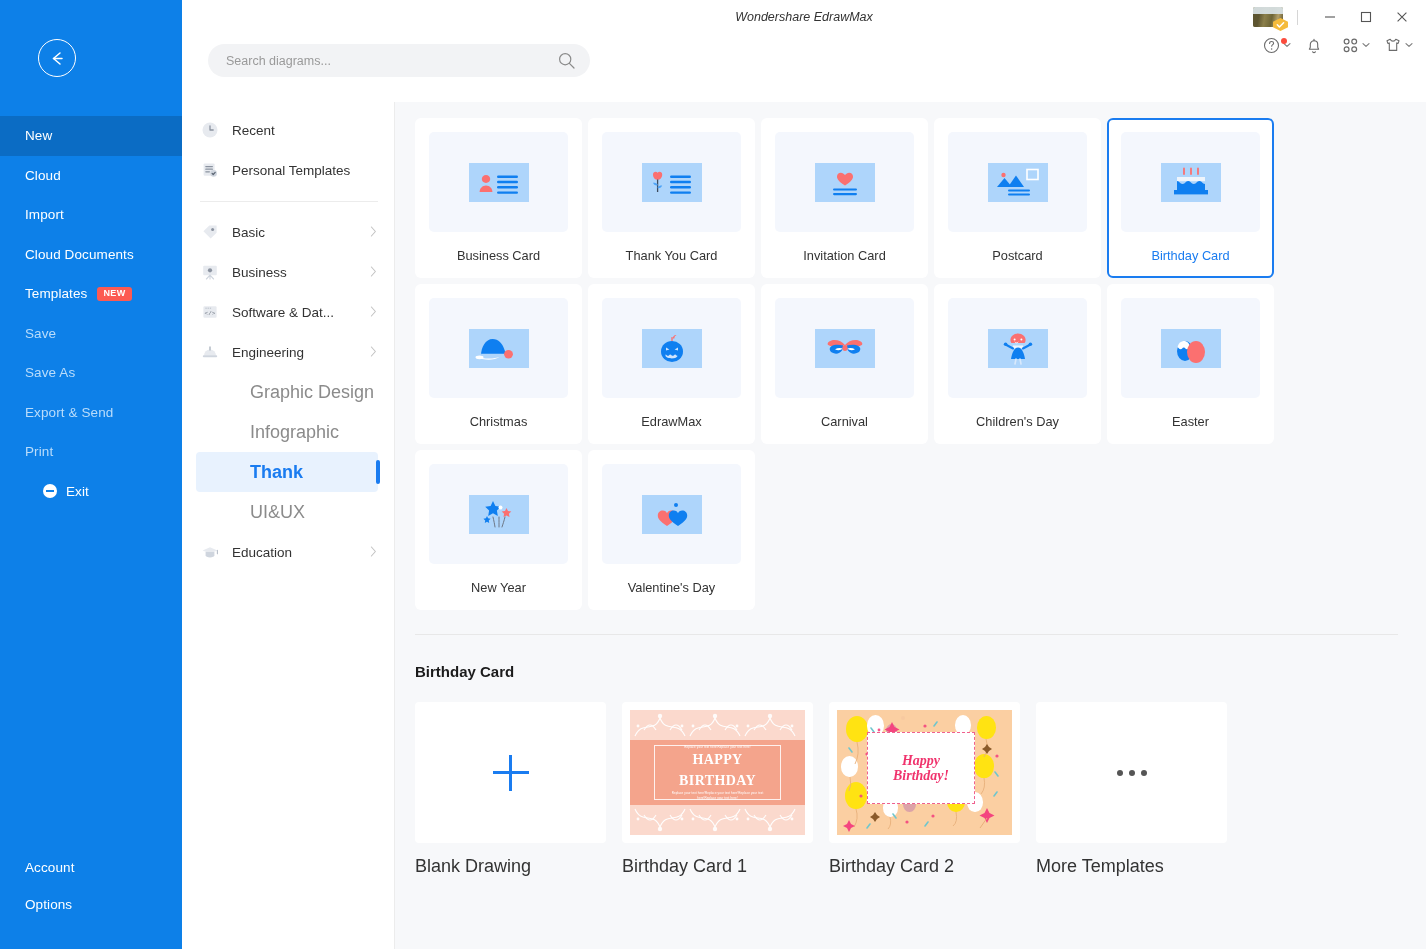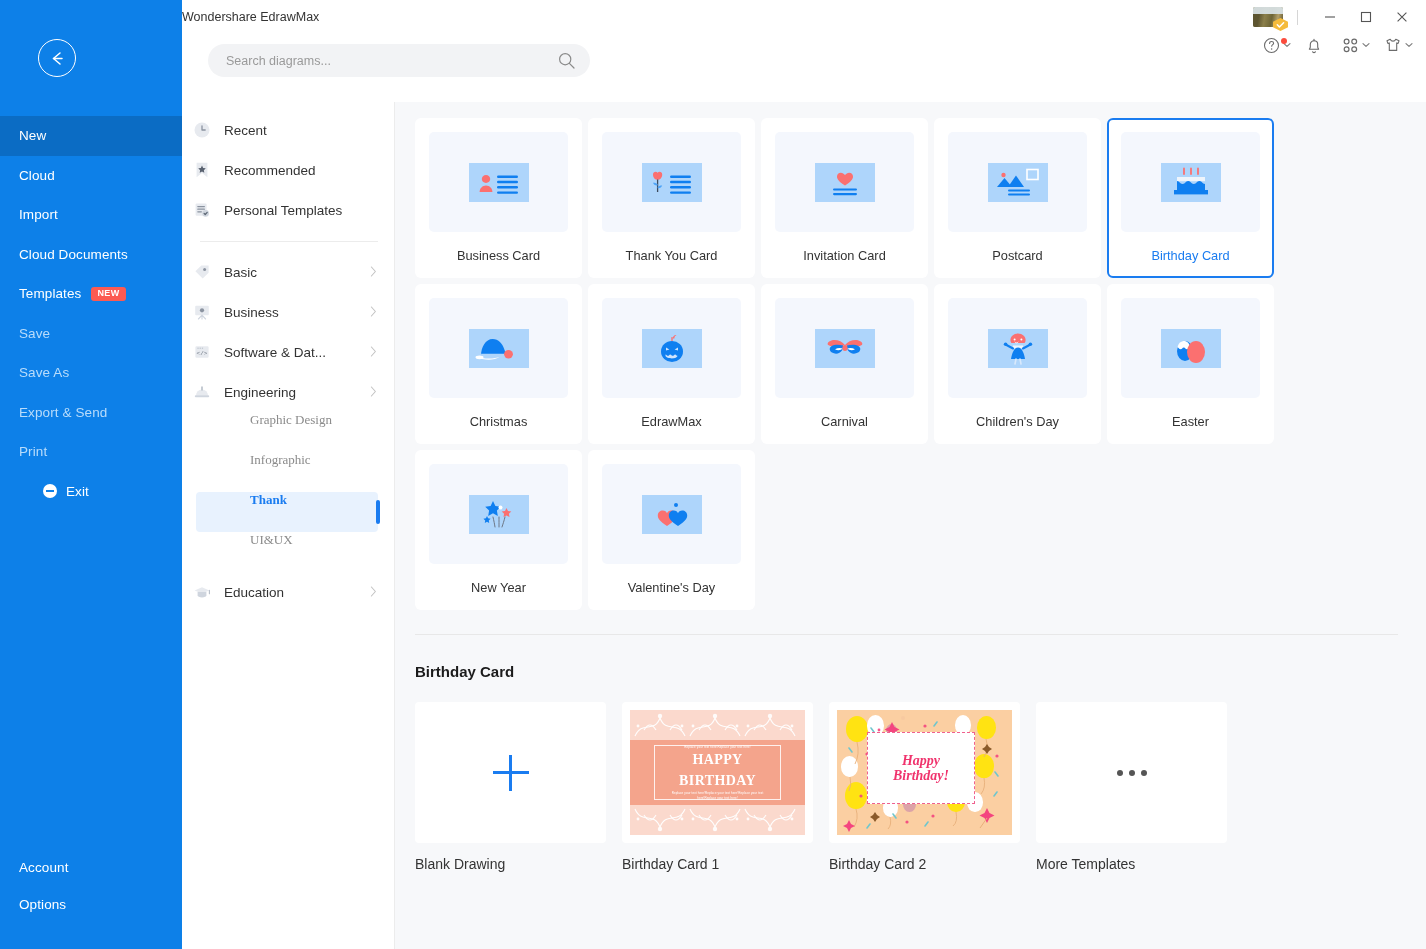--- a/index.html
+++ b/index.html
@@ -23,21 +23,21 @@
   .back-btn {
     width: 38px; height: 38px; border-radius: 50%;
     border: 1.6px solid #ffffff;
     display: flex; align-items: center; justify-content: center;
     cursor: pointer;
   }
   .back-btn svg { display:block; }
   .menu { margin-top: 0; }
   .menu-item {
     height: 39.5px; display: flex; align-items: center;
-    padding-left: 19px;
+    padding-left: 25px;
     color: #ffffff; font-size: 13.5px; letter-spacing: .1px;
     cursor: pointer; position: relative;
   }
   .menu-item.active { background: #0b6cc4; }
   .menu-item.dim { color: #b9dcfb; }
   .badge-new {
     display: inline-block;
     background: #fc5a52; color: #fff;
     font-size: 9px; font-weight: bold; letter-spacing: .4px;
     padding: 2px 6px 2.5px; border-radius: 3px;
@@ -52,21 +52,21 @@
   .exit-icon i { display:block; width: 8px; height: 2px; background: #0d80e8; }
   .menu-bottom { position: absolute; bottom: 26px; left: 0; width: 100%; }
   .menu-bottom .menu-item { height: 37px; }
 
   
   .main { flex: 1 1 auto; height: 949px; position: relative; background: #fff; }
 
   
   .titlebar {
     height: 34px; position: relative;
-    display: flex; align-items: center; 
+    display: flex; align-items: center; justify-content: center; font-style: italic;
   }
   .title-text { font-size: 12.5px; color: #333; }
   .win-right {
     position: absolute; right: 0; top: 0;
     height: 34px; display: flex; align-items: center; gap: 0;
   }
   .avatar {
     width: 30px; height: 20px; position: relative; margin-right: 14px;
     border-radius: 2px; overflow: visible;
   }
@@ -135,34 +135,34 @@
 
   
   .tree {
     width: 213px; flex: 0 0 213px;
     border-right: 1px solid #ececec;
     padding-top: 8px; background: #fff;
     position: relative;
   }
   .tree-item {
     height: 40px; display: flex; align-items: center;
-    padding-left: 10px; cursor: pointer; font-size: 13.5px; color: #333;
+    padding-left: 18px; cursor: pointer; font-size: 13.5px; color: #333;
   }
   .tree-ic {
     width: 20px; height: 20px; margin-right: 12px; flex: 0 0 20px;
     display: flex; align-items: center; justify-content: center;
   }
   .tree-ic svg { display: block; }
   .tree-sep { height: 1px; background: #ececec; margin: 11px 16px 10px 18px; }
   .tree-item .chev { margin-left: auto; margin-right: 17px; color: #bfbfbf; }
   .tree-item.expanded { color: #2684fc; }
   .sub-item {
-    height: 40px; display: flex; align-items: flex-start;
-    padding-left: 54px; cursor: pointer; font-size: 13px; color: #8b8b8b;
-    margin: 0 16px 0 14px; border-radius: 4px; position: relative; font-family: Liberation Serif, serif;
+    height: 40px; display: flex; align-items: center;
+    padding-left: 54px; cursor: pointer; font-size: 18px; color: #8b8b8b;
+    margin: 0 16px 0 14px; border-radius: 4px; position: relative;
   }
   .sub-item.selected {
     background: #e8f2fe; color: #1a7cf0; font-weight: bold;
   }
   .sub-item.selected::after {
     content: ""; position: absolute; right: -2px; top: 8px;
     width: 4px; height: 24px; background: #1a7cf0; border-radius: 2px;
   }
 
   
@@ -198,21 +198,21 @@
     font-size: 15px; font-weight: bold; color: #1b1b1b;
     padding: 28px 0 0 20px;
   }
   .tmpl-row { display: flex; gap: 16px; padding: 22px 0 0 20px; }
   .tmpl { width: 191px; cursor: pointer; }
   .tmpl-card {
     width: 191px; height: 141px; background: #fff; border-radius: 4px;
     display: flex; align-items: center; justify-content: center;
     overflow: hidden; position: relative;
   }
-  .tmpl-label { margin-top: 13px; font-size: 14px; color: #333; }
+  .tmpl-label { margin-top: 13px; font-size: 18px; color: #333; }
   .plus { position: relative; width: 36px; height: 36px; }
   .plus::before, .plus::after {
     content: ""; position: absolute; background: #1a7cf0;
   }
   .plus::before { left: 16px; top: 0; width: 3.5px; height: 36px; }
   .plus::after  { top: 16px; left: 0; height: 3.5px; width: 36px; }
   .dots { display: flex; gap: 6px; }
   .dots i { width: 6px; height: 6px; border-radius: 50%; background: #555; display:block; }
 
   
@@ -419,29 +419,20 @@
         <div class="tree-item">
           <span class="tree-ic">
             <svg width="18" height="18" viewBox="0 0 18 18">
               <circle cx="9" cy="9" r="7.5" fill="#e7eaef"></circle>
               <path d="M9 4.8 V9 H12.2" fill="none" stroke="#8b93a0" stroke-width="1.3" stroke-linecap="round" stroke-linejoin="round"></path>
             </svg>
           </span>
           <span>Recent</span>
         </div>
 
-        <div class="tree-item">
-          <span class="tree-ic">
-            <svg width="18" height="18" viewBox="0 0 18 18">
-              <path d="M3.6 1.8h10.8v14.4L9 12.1l-5.4 4.1z" fill="#e7eaef"></path>
-              <path d="M9 4.6l1.15 2.35 2.6.38-1.88 1.83.44 2.58L9 10.52l-2.31 1.22.44-2.58-1.88-1.83 2.6-.38z" fill="#58616f"></path>
-            </svg>
-          </span>
-          <span>Recommended</span>
-        </div>
 
         <div class="tree-item">
           <span class="tree-ic">
             <svg width="18" height="18" viewBox="0 0 18 18">
               <rect x="2.6" y="2.4" width="11" height="12.4" rx="1.2" fill="#e7eaef"></rect>
               <path d="M4.8 5.6h6.6M4.8 8.2h6.6M4.8 10.8h3.6" stroke="#8b93a0" stroke-width="1.2" stroke-linecap="round"></path>
               <circle cx="12.6" cy="12.4" r="3.3" fill="#cfd5de"></circle>
               <path d="M11.1 12.4l1.1 1.1 2-2.1" fill="none" stroke="#5a6472" stroke-width="1.2" stroke-linecap="round" stroke-linejoin="round"></path>
             </svg>
           </span>

